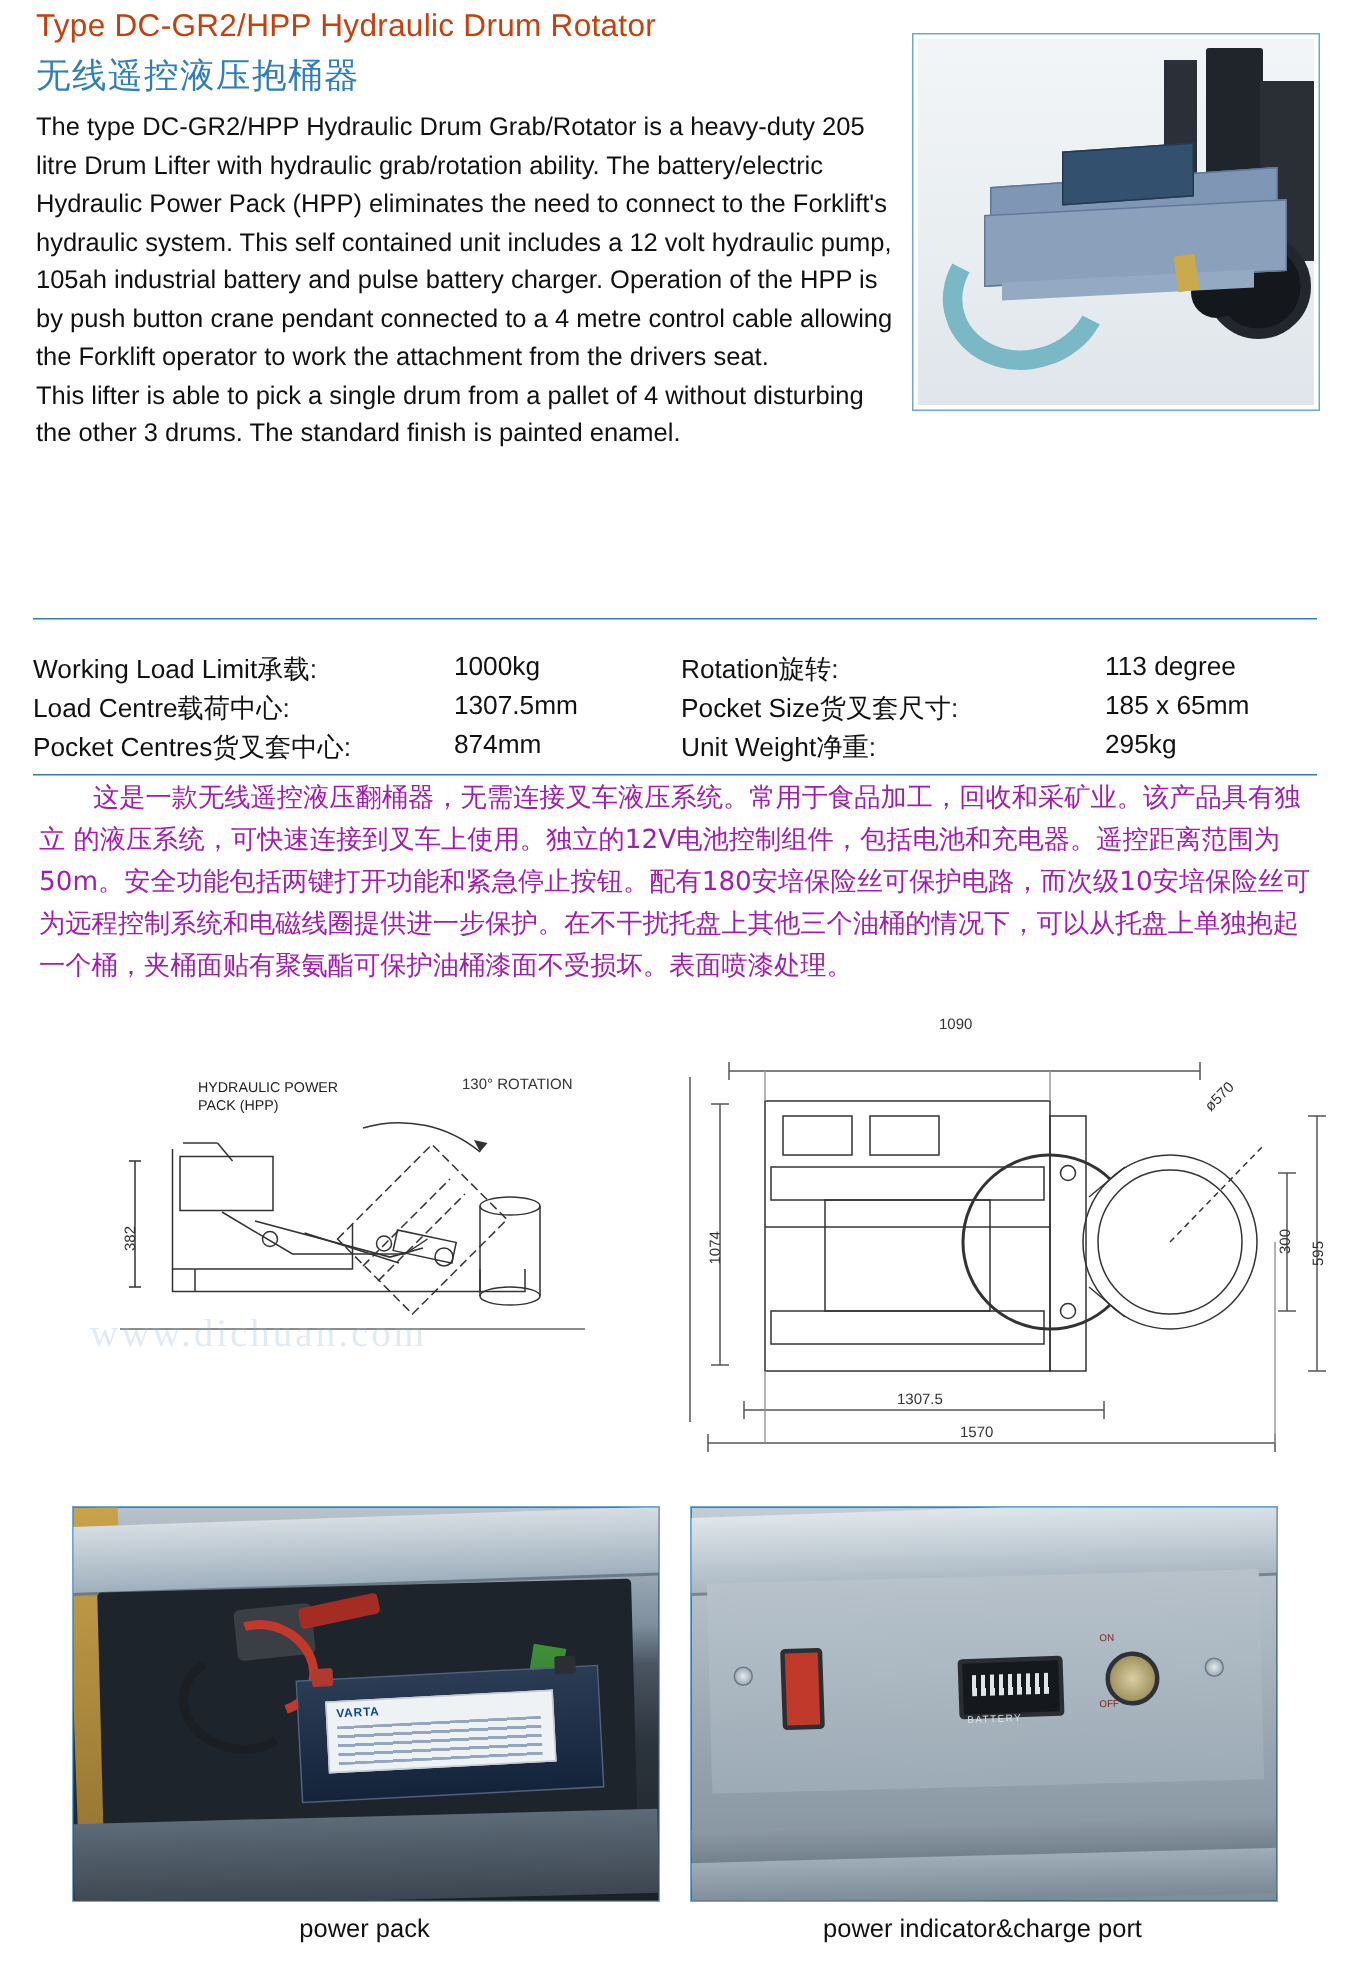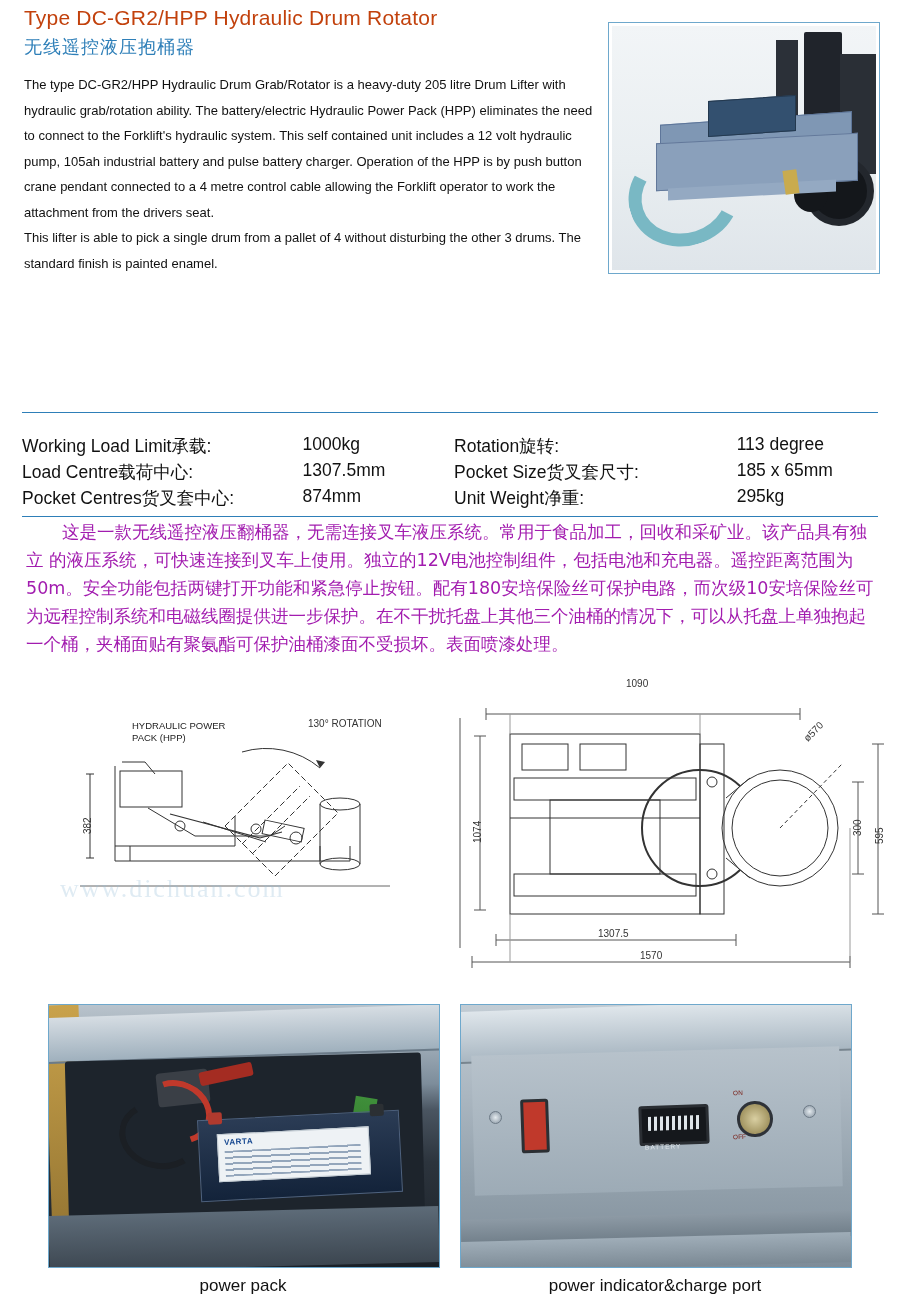--- a/index.html
+++ b/index.html
@@ -28,32 +28,32 @@
     top: 6px;
     font-size: 21px;
     color: #c2410c;
     letter-spacing: 0.2px;
     white-space: nowrap;
   }
   .title-cn {
     position: absolute;
     left: 24px;
     top: 35px;
-    font-size: 18px;
+    font-size: 23px;
     color: #2e7fb8;
     letter-spacing: 1px;
     white-space: nowrap;
   }
 
   .intro {
     position: absolute;
     left: 24px;
     top: 72px;
     width: 580px;
-    font-size: 13px;
+    font-size: 17px;
     line-height: 25.5px;
     color: #111;
   }
   .intro p {
     margin: 0;
   }
 
   
   .hero {
     position: absolute;

